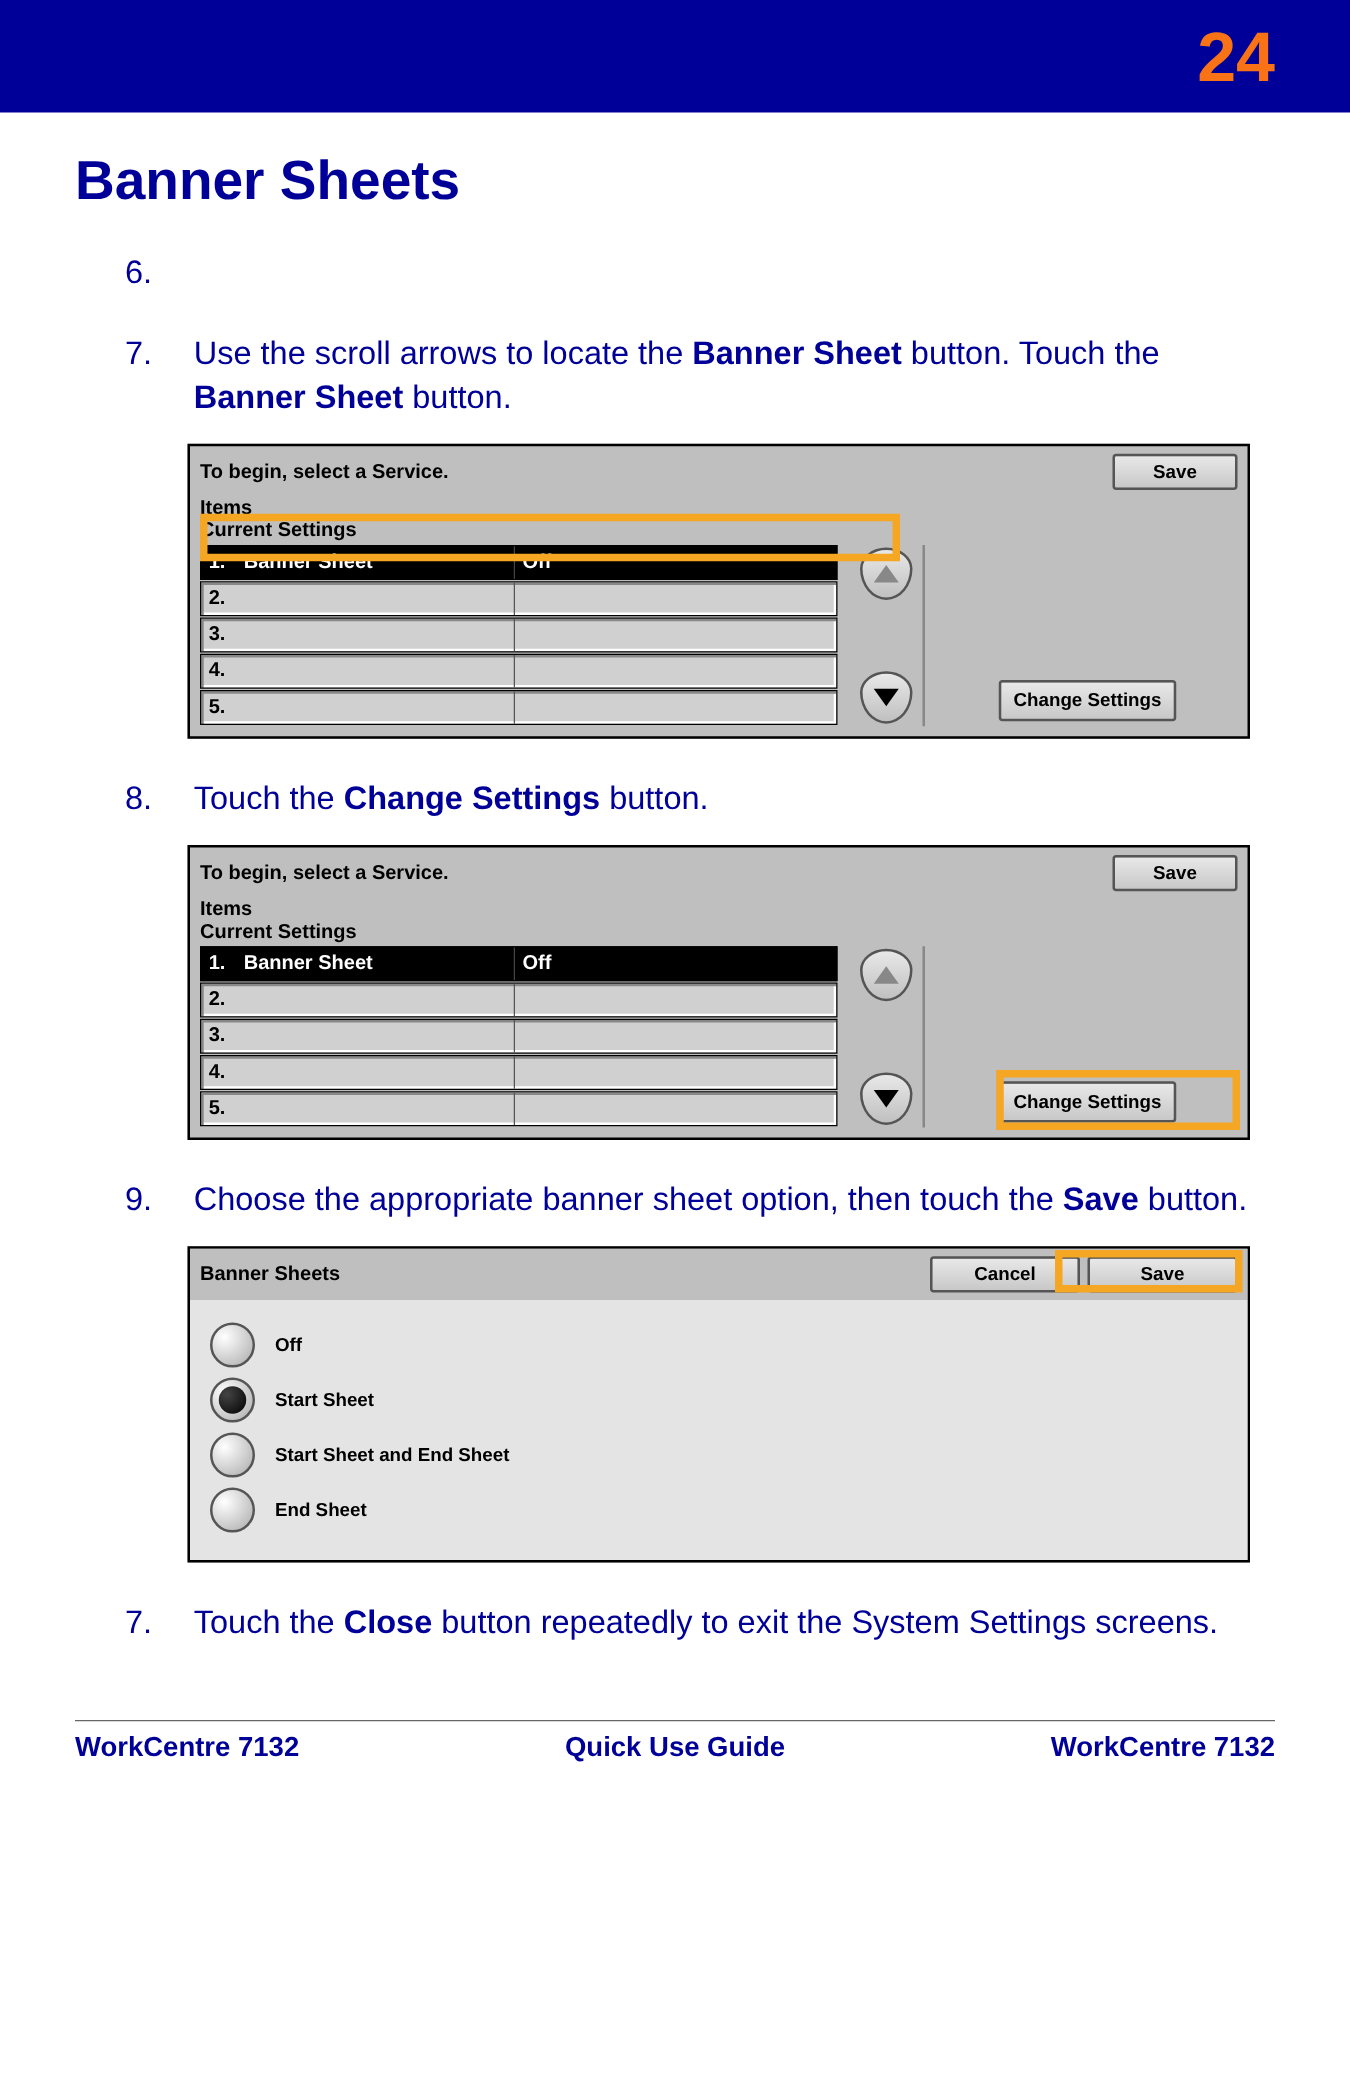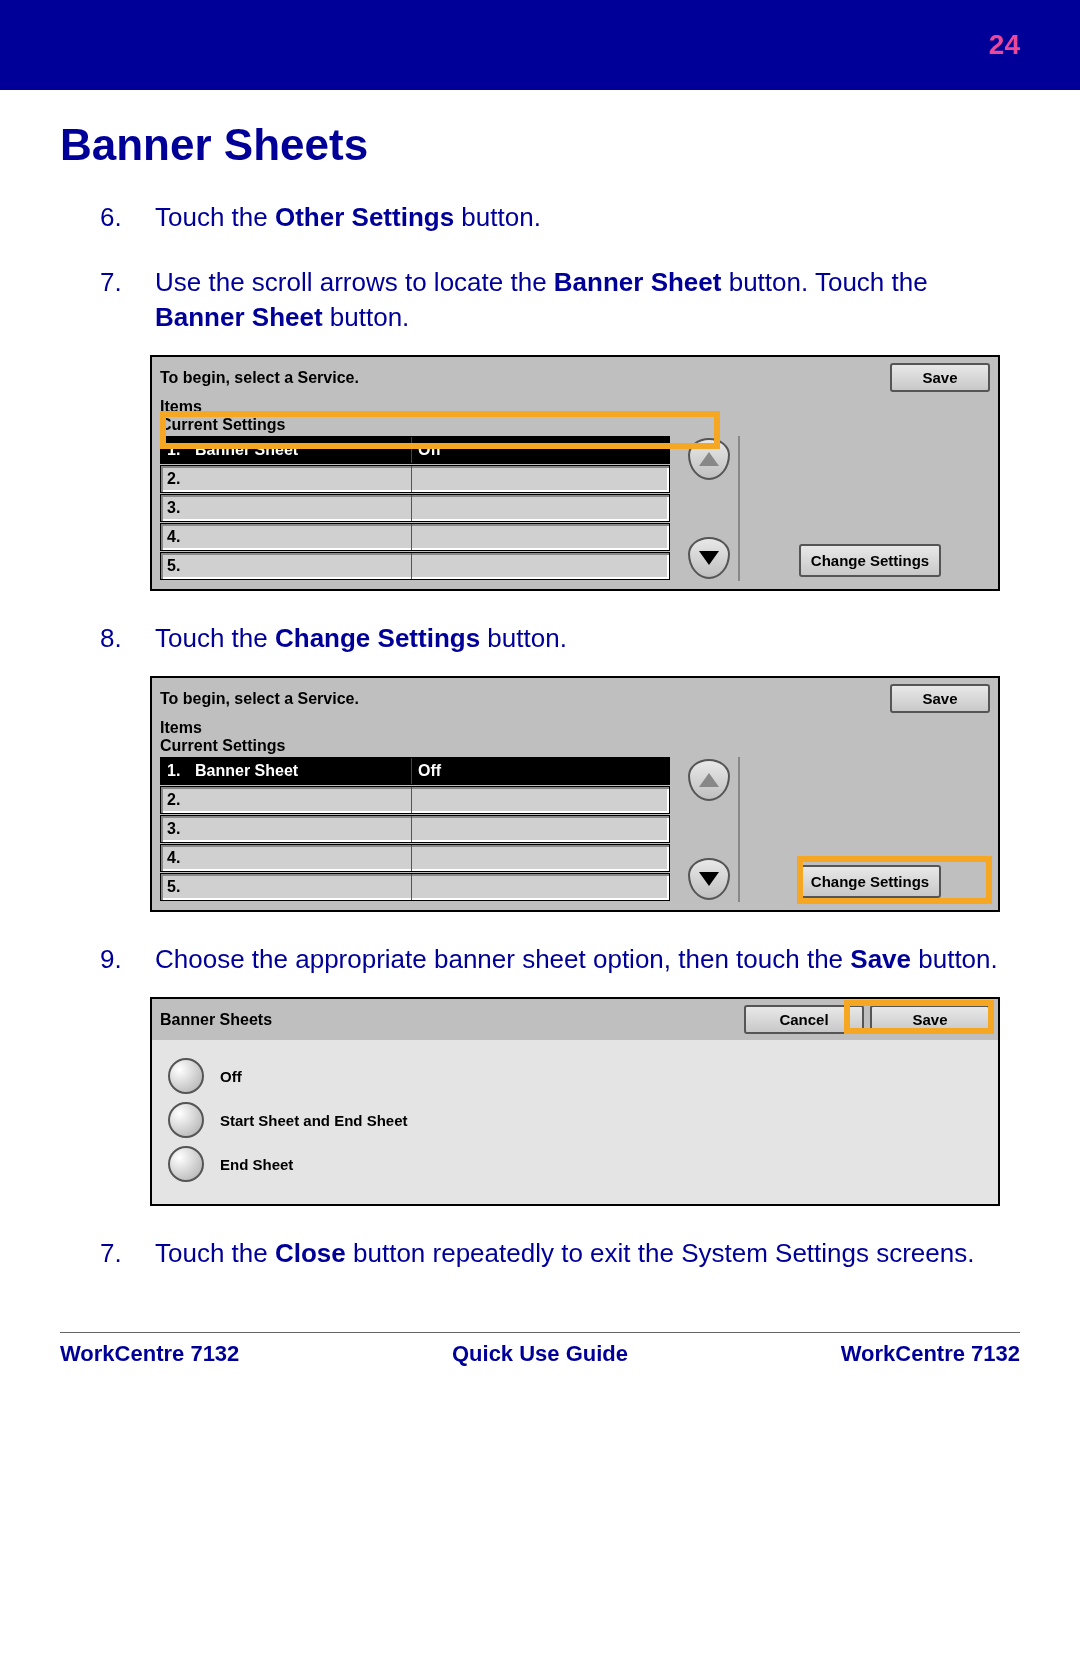--- a/index.html
+++ b/index.html
@@ -12,22 +12,22 @@
   }
   .header-bar {
     background: #000099;
     height: 90px;
     display: flex;
     align-items: center;
     justify-content: flex-end;
     padding-right: 60px;
   }
   .page-num {
-    color: #ec4899;
-    font-size: 28px;
+    color: #f97316;
+    font-size: 56px;
     font-weight: bold;
   }
   .content {
     padding: 30px 60px 20px 60px;
     color: #000099;
   }
   h1.title {
     font-size: 44px;
     font-weight: bold;
     margin: 0 0 30px 0;
@@ -198,23 +198,20 @@
 
 <div class="header-bar">
   <span class="page-num">24</span>
 </div>
 
 <div class="content">
   <h1 class="title">Banner Sheets</h1>
 
   <div class="step">
     <div class="step-num">6.</div>
-    <div class="step-text">
-      <span>Touch the </span><b>Other Settings</b><span> button.</span>
-    </div>
   </div>
 
   <div class="step">
     <div class="step-num">7.</div>
     <div class="step-text">
       <span>Use the scroll arrows to locate the </span><b>Banner Sheet</b><span> button. Touch the </span><b>Banner Sheet</b><span> button.</span>
     </div>
   </div>
 
   <div class="screenshot">
@@ -340,20 +337,24 @@
       <span class="t">Banner Sheets</span>
       <span class="btn" style="min-width:120px;margin-right:6px;">Cancel</span>
       <span class="btn" style="min-width:120px;">Save</span>
     </div>
     <div class="options">
       <div class="opt">
         <div class="radio" user="false"></div>
         <span>Off</span>
       </div>
       <div class="opt">
+        <div class="radio selected"></div>
+        <span>Start Sheet</span>
+      </div>
+      <div class="opt">
         <div class="radio"></div>
         <span>Start Sheet and End Sheet</span>
       </div>
       <div class="opt">
         <div class="radio"></div>
         <span>End Sheet</span>
       </div>
     </div>
     <div class="highlight" style="right:4px;top:1px;width:150px;height:34px;"></div>
   </div>

